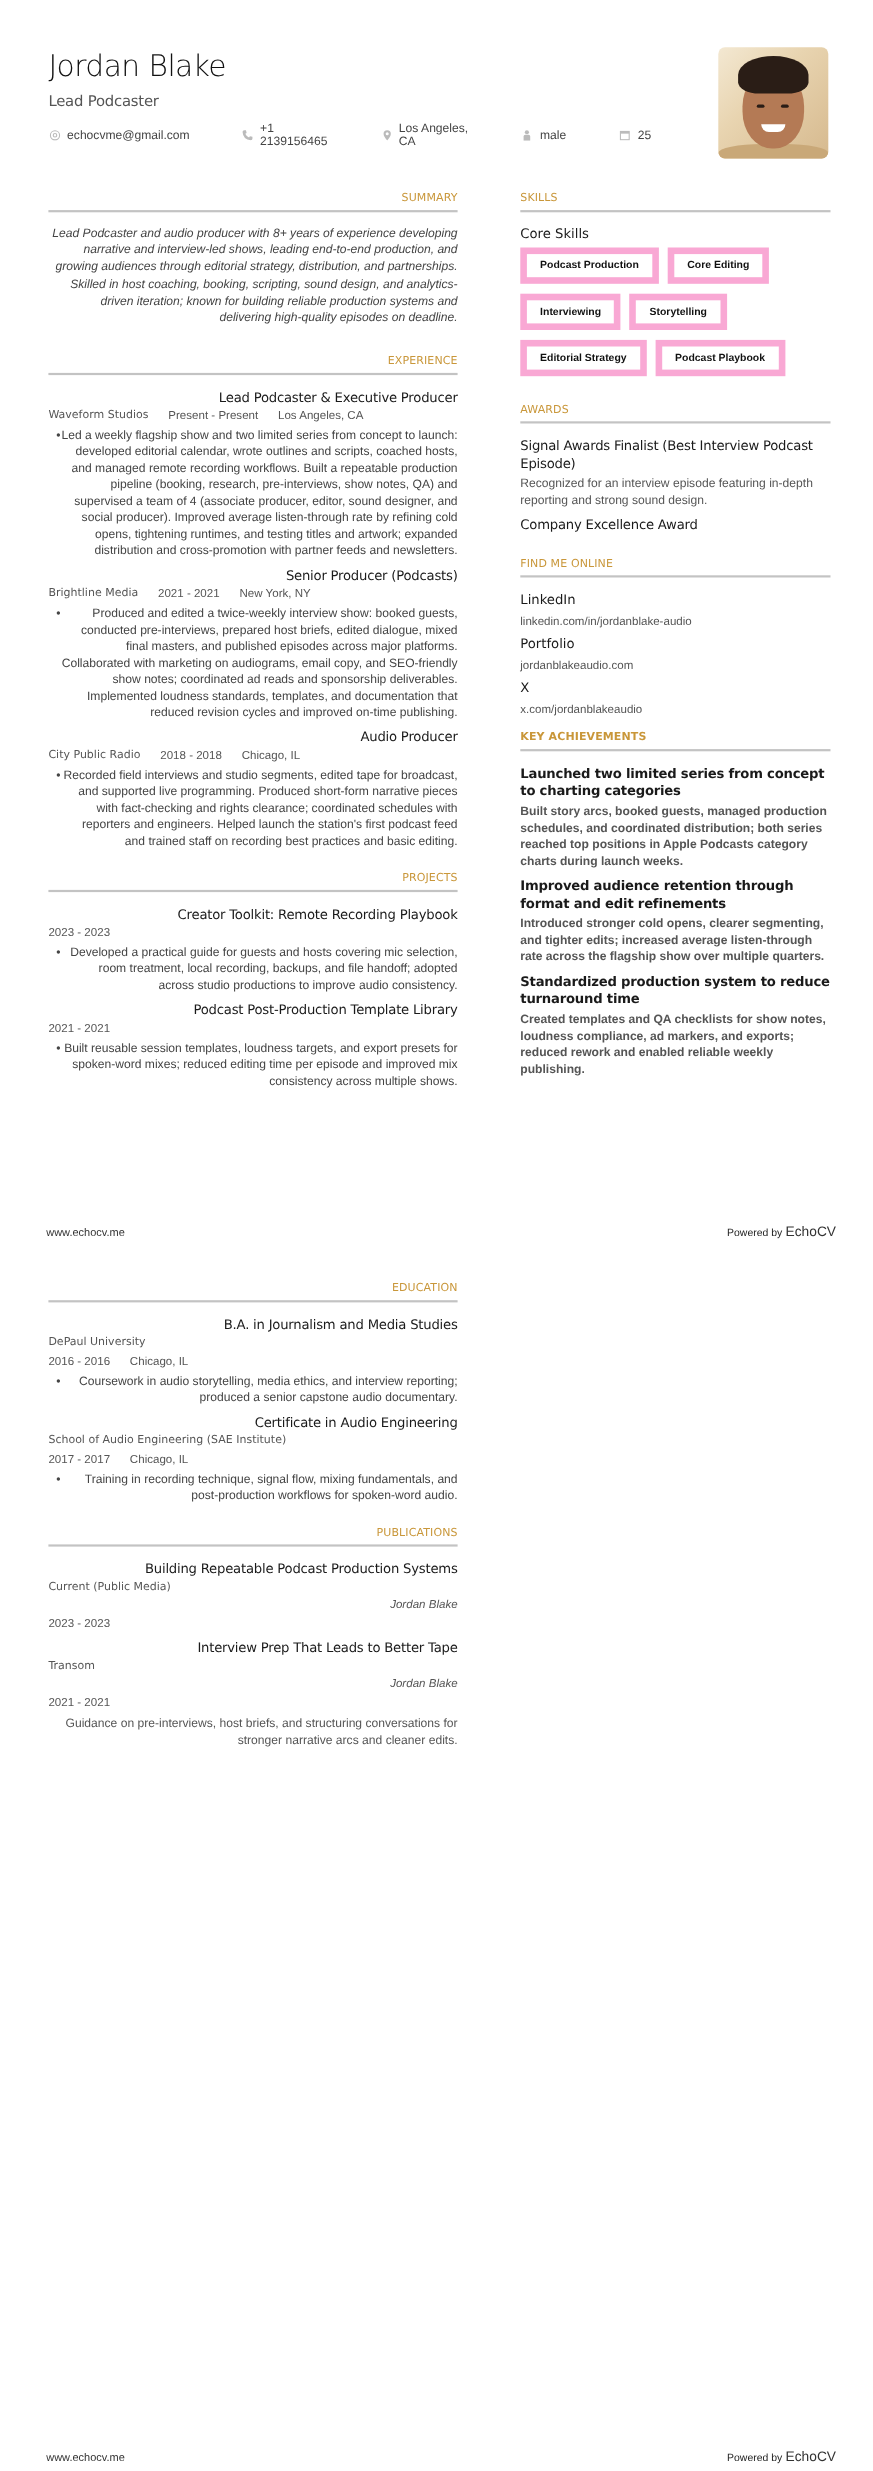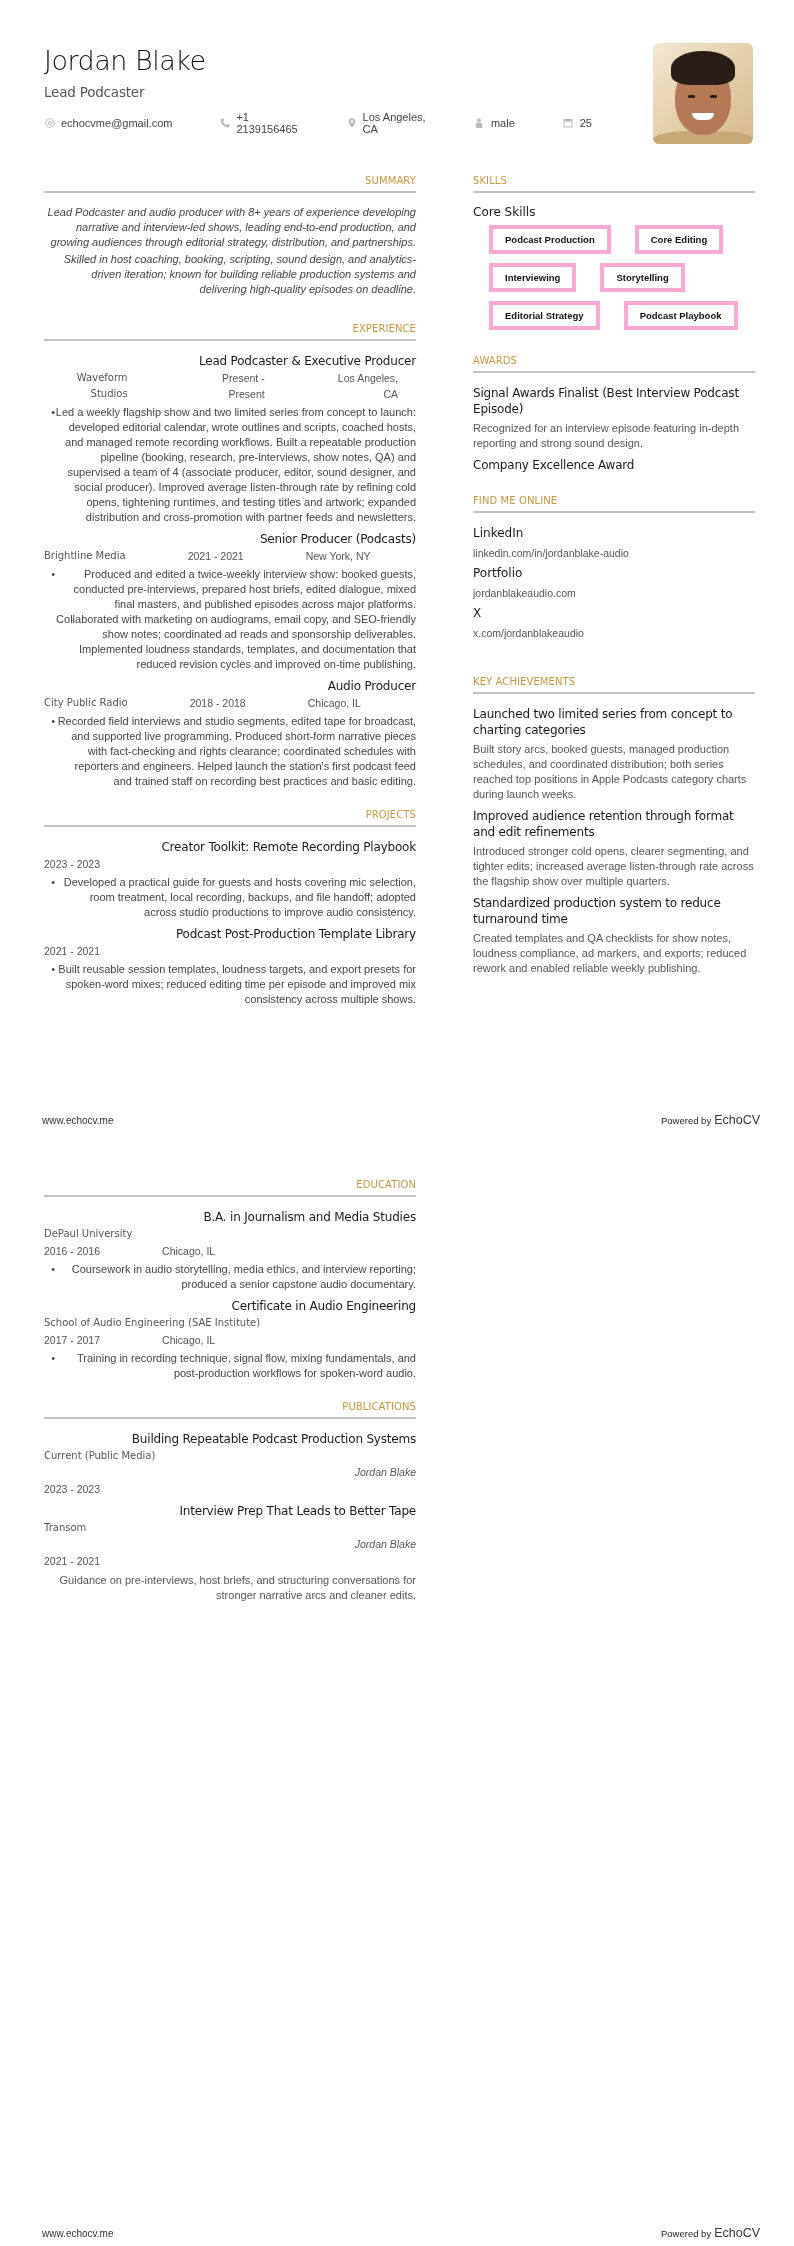--- a/index.html
+++ b/index.html
@@ -25,30 +25,30 @@
   .photo .shirt { position: absolute; left: 0; top: 88px; width: 100px; height: 20px; background: #c9a878; border-radius: 40% 40% 0 0; }
   .photo .eye { position: absolute; top: 52px; width: 7px; height: 3px; background: #2a1d16; border-radius: 2px; }
 
   .col-left { position: absolute; left: 44px; width: 372px; text-align: right; }
   .col-right { position: absolute; left: 473px; width: 282px; }
 
   .sec-title { font-family: "DejaVu Sans", sans-serif; font-size: 10px; color: #c9973a; letter-spacing: 0.1px; padding-bottom: 5px; border-bottom: 2px solid #c3c3c3; margin-bottom: 12px; }
   .para { font-size: 11px; color: #444; line-height: 15px; font-style: italic; }
 
   .item-title { font-family: "DejaVu Sans", sans-serif; font-size: 12px; color: #1a1a1a; line-height: 16px; letter-spacing: -0.2px; }
-  .meta { display: flex; font-size: 10.5px; color: #555; line-height: 16px; margin-top: 1px; gap: 44px; }
+  .meta { display: flex; font-size: 10.5px; color: #555; line-height: 16px; margin-top: 1px; }
   .meta span { margin-right: 18px; }
   .meta .org { font-family: "DejaVu Sans", sans-serif; font-size: 10px; }
   .bullet { display: flex; font-size: 11px; color: #444; line-height: 15px; margin-top: 3px; }
   .bullet .dot { width: 11px; flex-shrink: 0; padding-left: 2px; }
   .entry { margin-bottom: 6px; }
 
   .sub-title { font-family: "DejaVu Sans", sans-serif; font-size: 12px; color: #1a1a1a; margin-bottom: 6px; }
   .tags { display: flex; flex-wrap: wrap; width: 282px; }
-  .tag { border: 4px solid #f9a8d4; font-size: 9.5px; font-weight: bold; color: #111; padding: 5px 12px; margin: 0 8px 9px 16px; }
+  .tag { border: 6px solid #f9a8d4; font-size: 9.5px; font-weight: bold; color: #111; padding: 5px 12px; margin: 0 8px 9px 0; }
 
   .desc { font-size: 11px; color: #555; line-height: 15px; margin-top: 4px; margin-bottom: 6px; }
   .link-label { font-family: "DejaVu Sans", sans-serif; font-size: 12px; color: #1a1a1a; line-height: 16px; margin-top: 4px; }
   .link-url { font-size: 10.5px; color: #555; line-height: 16px; margin-top: 4px; margin-bottom: 4px; }
   .italic { font-style: italic; font-size: 10.5px; color: #555; line-height: 16px; }
 
   .footer { position: absolute; left: 42px; width: 718px; display: flex; justify-content: space-between; align-items: baseline; }
   .footer-url { font-size: 10px; color: #333; }
   .powered { font-size: 9.5px; color: #222; }
   .powered .brand { font-size: 12.5px; color: #333; margin-left: 3px; }
@@ -220,39 +220,39 @@
     <section style="margin-top:22px;">
       <div class="sec-title">FIND ME ONLINE</div>
       <div class="link-label">LinkedIn</div>
       <div class="link-url">linkedin.com/in/jordanblake-audio</div>
       <div class="link-label">Portfolio</div>
       <div class="link-url">jordanblakeaudio.com</div>
       <div class="link-label">X</div>
       <div class="link-url">x.com/jordanblakeaudio</div>
     </section>
 
-    <section style="margin-top:35px;">
+    <section style="margin-top:12px;font-weight:bold;">
       <div class="sec-title">KEY ACHIEVEMENTS</div>
       <div class="item-title">Launched two limited series from concept to charting categories</div>
       <div class="desc">Built story arcs, booked guests, managed production schedules, and coordinated distribution; both series reached top positions in Apple Podcasts category charts during launch weeks.</div>
       <div class="item-title">Improved audience retention through format and edit refinements</div>
       <div class="desc">Introduced stronger cold opens, clearer segmenting, and tighter edits; increased average listen-through rate across the flagship show over multiple quarters.</div>
       <div class="item-title">Standardized production system to reduce turnaround time</div>
       <div class="desc">Created templates and QA checklists for show notes, loudness compliance, ad markers, and exports; reduced rework and enabled reliable weekly publishing.</div>
     </section>
   </div>
 
   <div class="footer" style="top:1113px;">
     <span class="footer-url">www.echocv.me</span>
     <span class="powered"><span>Powered by</span><span class="brand">EchoCV</span></span>
   </div>
 </div>
 
 <div class="page page2">
-  <div class="col-left" style="top:49px;">
+  <div class="col-left" style="top:36px;">
 
     <section>
       <div class="sec-title">EDUCATION</div>
 
       <div class="entry">
         <div class="item-title">B.A. in Journalism and Media Studies</div>
         <div class="meta">
             <span class="org">DePaul University</span>
           </div>
         <div class="meta">

